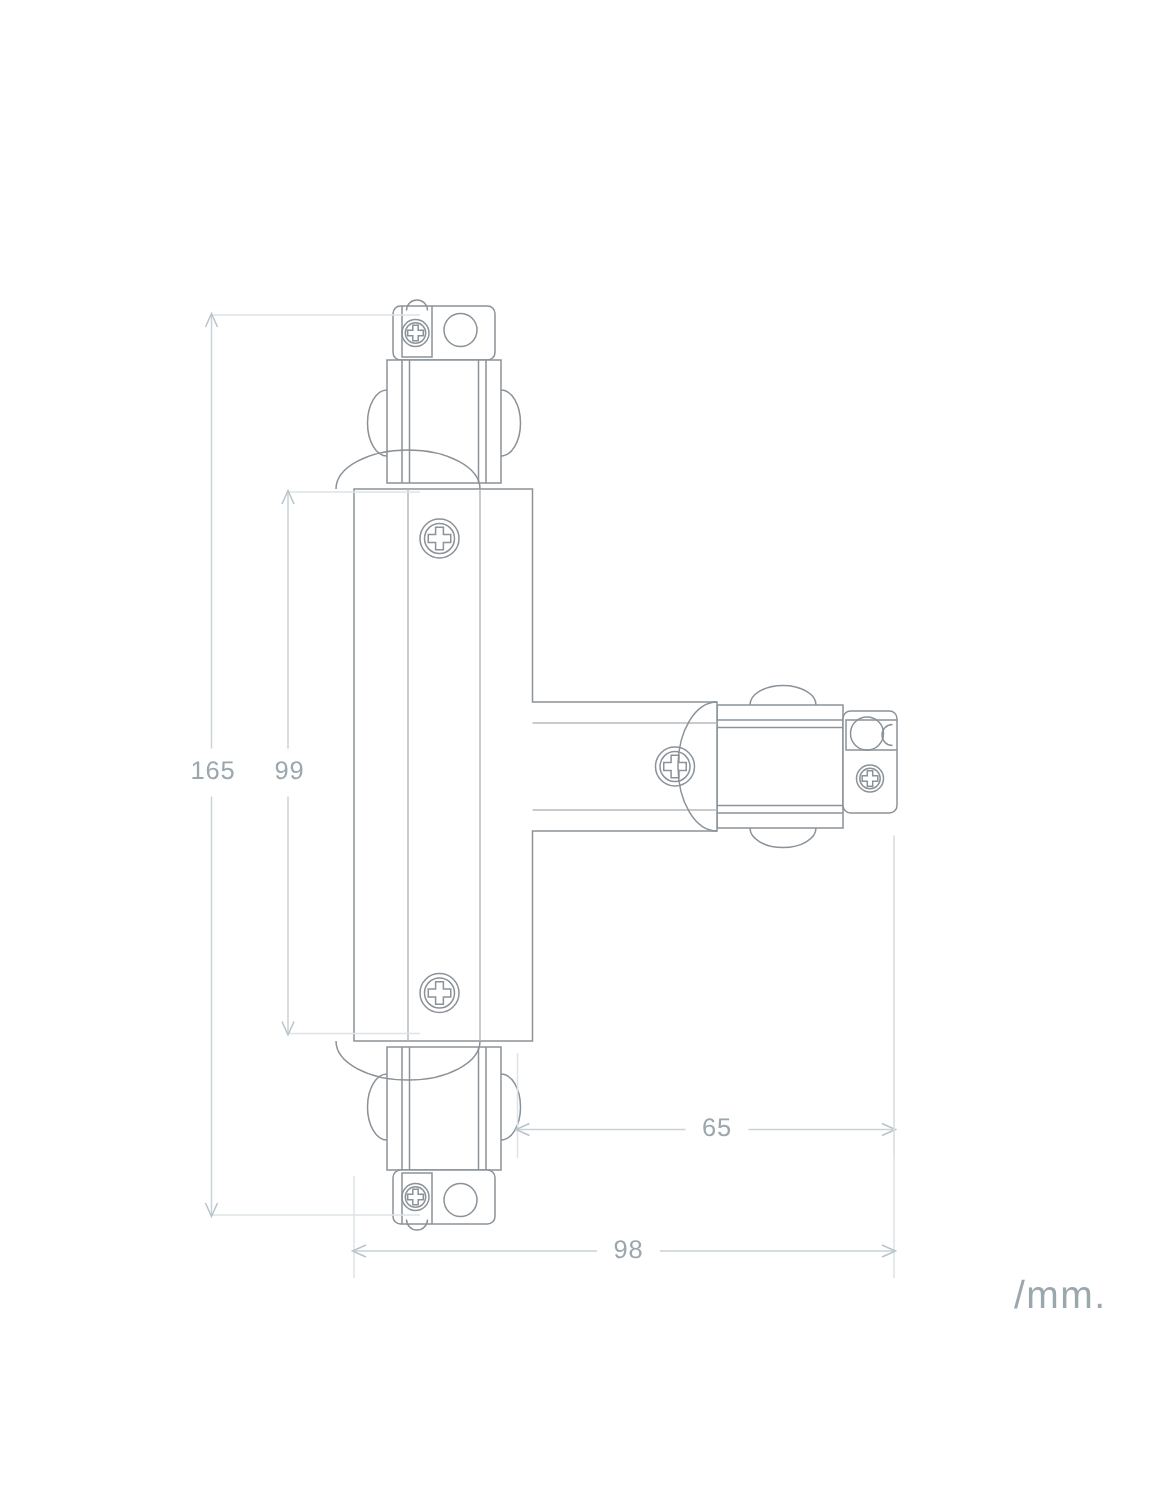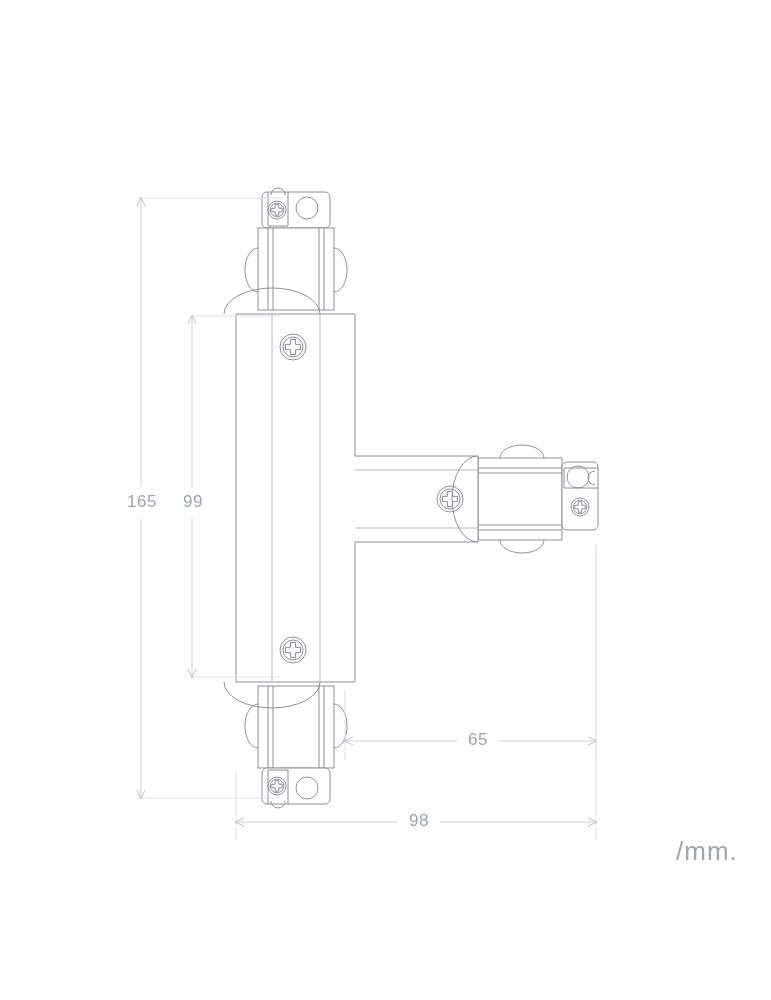--- a/index.html
+++ b/index.html
@@ -9,21 +9,21 @@
   }
   body {
     width: 771px;
     height: 1000px;
     font-family: "Liberation Sans", sans-serif;
     position: relative;
     overflow: hidden;
   }
   #stage {
     position: absolute;
-    left: 0; top: 0;
+    left: 0; top: 12px;
     width: 771px;
     height: 720px;
   }
   svg#drawing {
     position: absolute;
     left: 0; top: 0;
     width: 771px;
     height: 1000px;
     display: block;
   }

